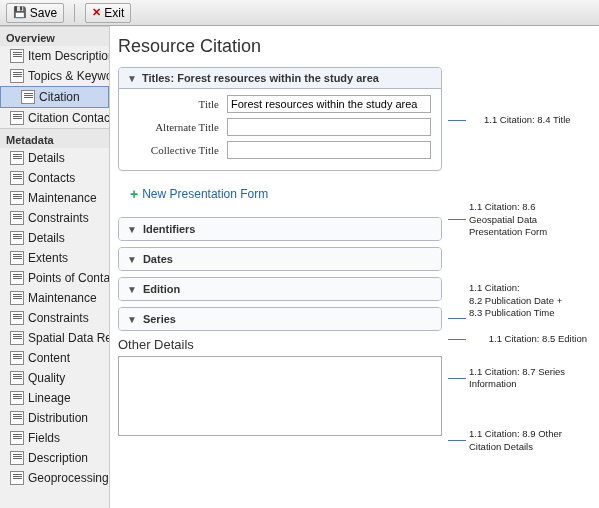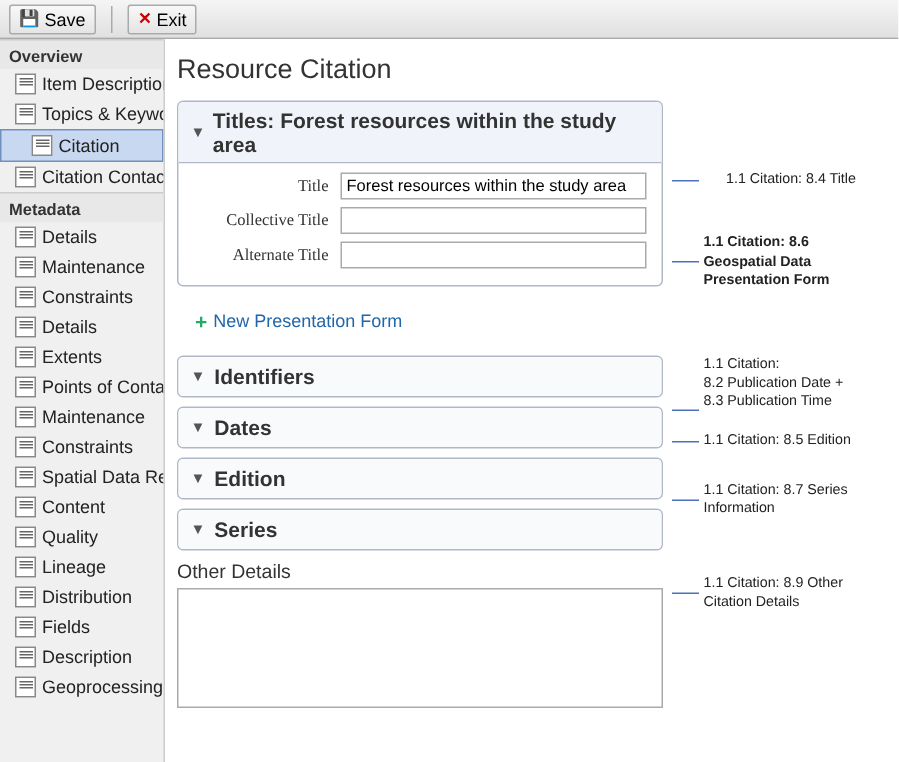--- a/index.html
+++ b/index.html
@@ -103,21 +103,21 @@
     .section-header {
       display: flex; align-items: center; gap: 5px;
       padding: 4px 8px;
       background: #f0f4fa;
       border-bottom: 1px solid #b0b8c8;
       border-radius: 3px 3px 0 0;
       cursor: pointer;
     }
 
     .chevron { font-size: 10px; color: #555; }
-    .section-label { font-size: 14px; font-weight: bold; color: #333; }
+    .section-label { font-size: 11px; font-weight: bold; color: #333; text-align: center; }
 
     .section-body { padding: 6px 10px; }
 
     .form-row {
       display: flex; align-items: center;
       margin-bottom: 5px;
       gap: 8px;
     }
     .form-label {
       width: 90px; min-width: 90px;
@@ -219,20 +219,24 @@
       <span>Citation Contacts</span>
     </div>
 
     <div class="sidebar-section-header">Metadata</div>
     <div class="sidebar-item">
       <span class="item-icon doc-icon"></span>
       <span>Details</span>
     </div>
     <div class="sidebar-item">
       <span class="item-icon doc-icon"></span>
+      <span>Contacts</span>
+    </div>
+    <div class="sidebar-item">
+      <span class="item-icon doc-icon"></span>
       <span>Maintenance</span>
     </div>
     <div class="sidebar-item">
       <span class="item-icon doc-icon"></span>
       <span>Constraints</span>
     </div>
 
     <div class="sidebar-item">
       <span class="item-icon doc-icon"></span>
       <span>Details</span>
@@ -300,25 +304,25 @@
             <div class="section-header">
               <span class="chevron">▼</span>
               <span class="section-label">Titles: Forest resources within the study area</span>
             </div>
             <div class="section-body">
               <div class="form-row">
                 <span class="form-label">Title</span>
                 <input class="form-input" type="text" value="Forest resources within the study area" style="">
               </div>
               <div class="form-row">
-                <span class="form-label">Collective Title</span>
+                <span class="form-label">Alternate Title</span>
                 <input class="form-input" type="text" style="">
               </div>
               <div class="form-row">
-                <span class="form-label">Alternate Title</span>
+                <span class="form-label">Collective Title</span>
                 <input class="form-input" type="text" style="">
               </div>
             </div>
           </div>
 
           <div style="margin-bottom:8px; padding: 4px 4px;">
             <div class="add-btn">
               <span class="plus-icon">+</span>
               <span>New Presentation Form</span>
             </div>
@@ -363,36 +367,36 @@
 
         <div style="width:145px; min-width:145px; position:relative; font-size:9.5px; color:#222; padding-left:6px; padding-top:28px;">
 
           <div style="margin-bottom:0; margin-top: 50px; position:relative;">
             <div style="display:flex; align-items:center; gap:18px;">
               <div style="width:18px; height:1px; background:#4a70c0;"></div>
               <span style="font-size:9.5px; line-height:1.3;">1.1 Citation: 8.4 Title</span>
             </div>
           </div>
 
-          <div style="margin-top: 30px; position:relative;font-weight:bold;">
+          <div style="margin-top: 75px; position:relative;">
             <div style="display:flex; align-items:center; gap:3px;">
               <div style="width:18px; height:1px; background:#4a70c0;"></div>
               <span style="font-size:9.5px; line-height:1.3;">1.1 Citation: 8.6<br>Geospatial Data<br>Presentation Form</span>
             </div>
           </div>
 
           <div style="margin-top: 44px; position:relative;">
             <div style="display:flex; align-items:flex-end; gap:3px;">
               <div style="width:18px; height:1px; background:#4a70c0;"></div>
               <span style="font-size:9.5px; line-height:1.3;">1.1 Citation:<br>8.2 Publication Date +<br>8.3 Publication Time</span>
             </div>
           </div>
 
           <div style="margin-top: 14px; position:relative;">
-            <div style="display:flex; align-items:center; gap:3px;">
+            <div style="display:flex; align-items:center; gap:3px;justify-content:space-between;">
               <div style="width:18px; height:1px; background:#4a70c0;"></div>
               <span style="font-size:9.5px; line-height:1.3;">1.1 Citation: 8.5 Edition</span>
             </div>
           </div>
 
           <div style="margin-top: 20px; position:relative;">
             <div style="display:flex; align-items:center; gap:3px;">
               <div style="width:18px; height:1px; background:#4a70c0;"></div>
               <span style="font-size:9.5px; line-height:1.3;">1.1 Citation: 8.7 Series<br>Information</span>
             </div>

